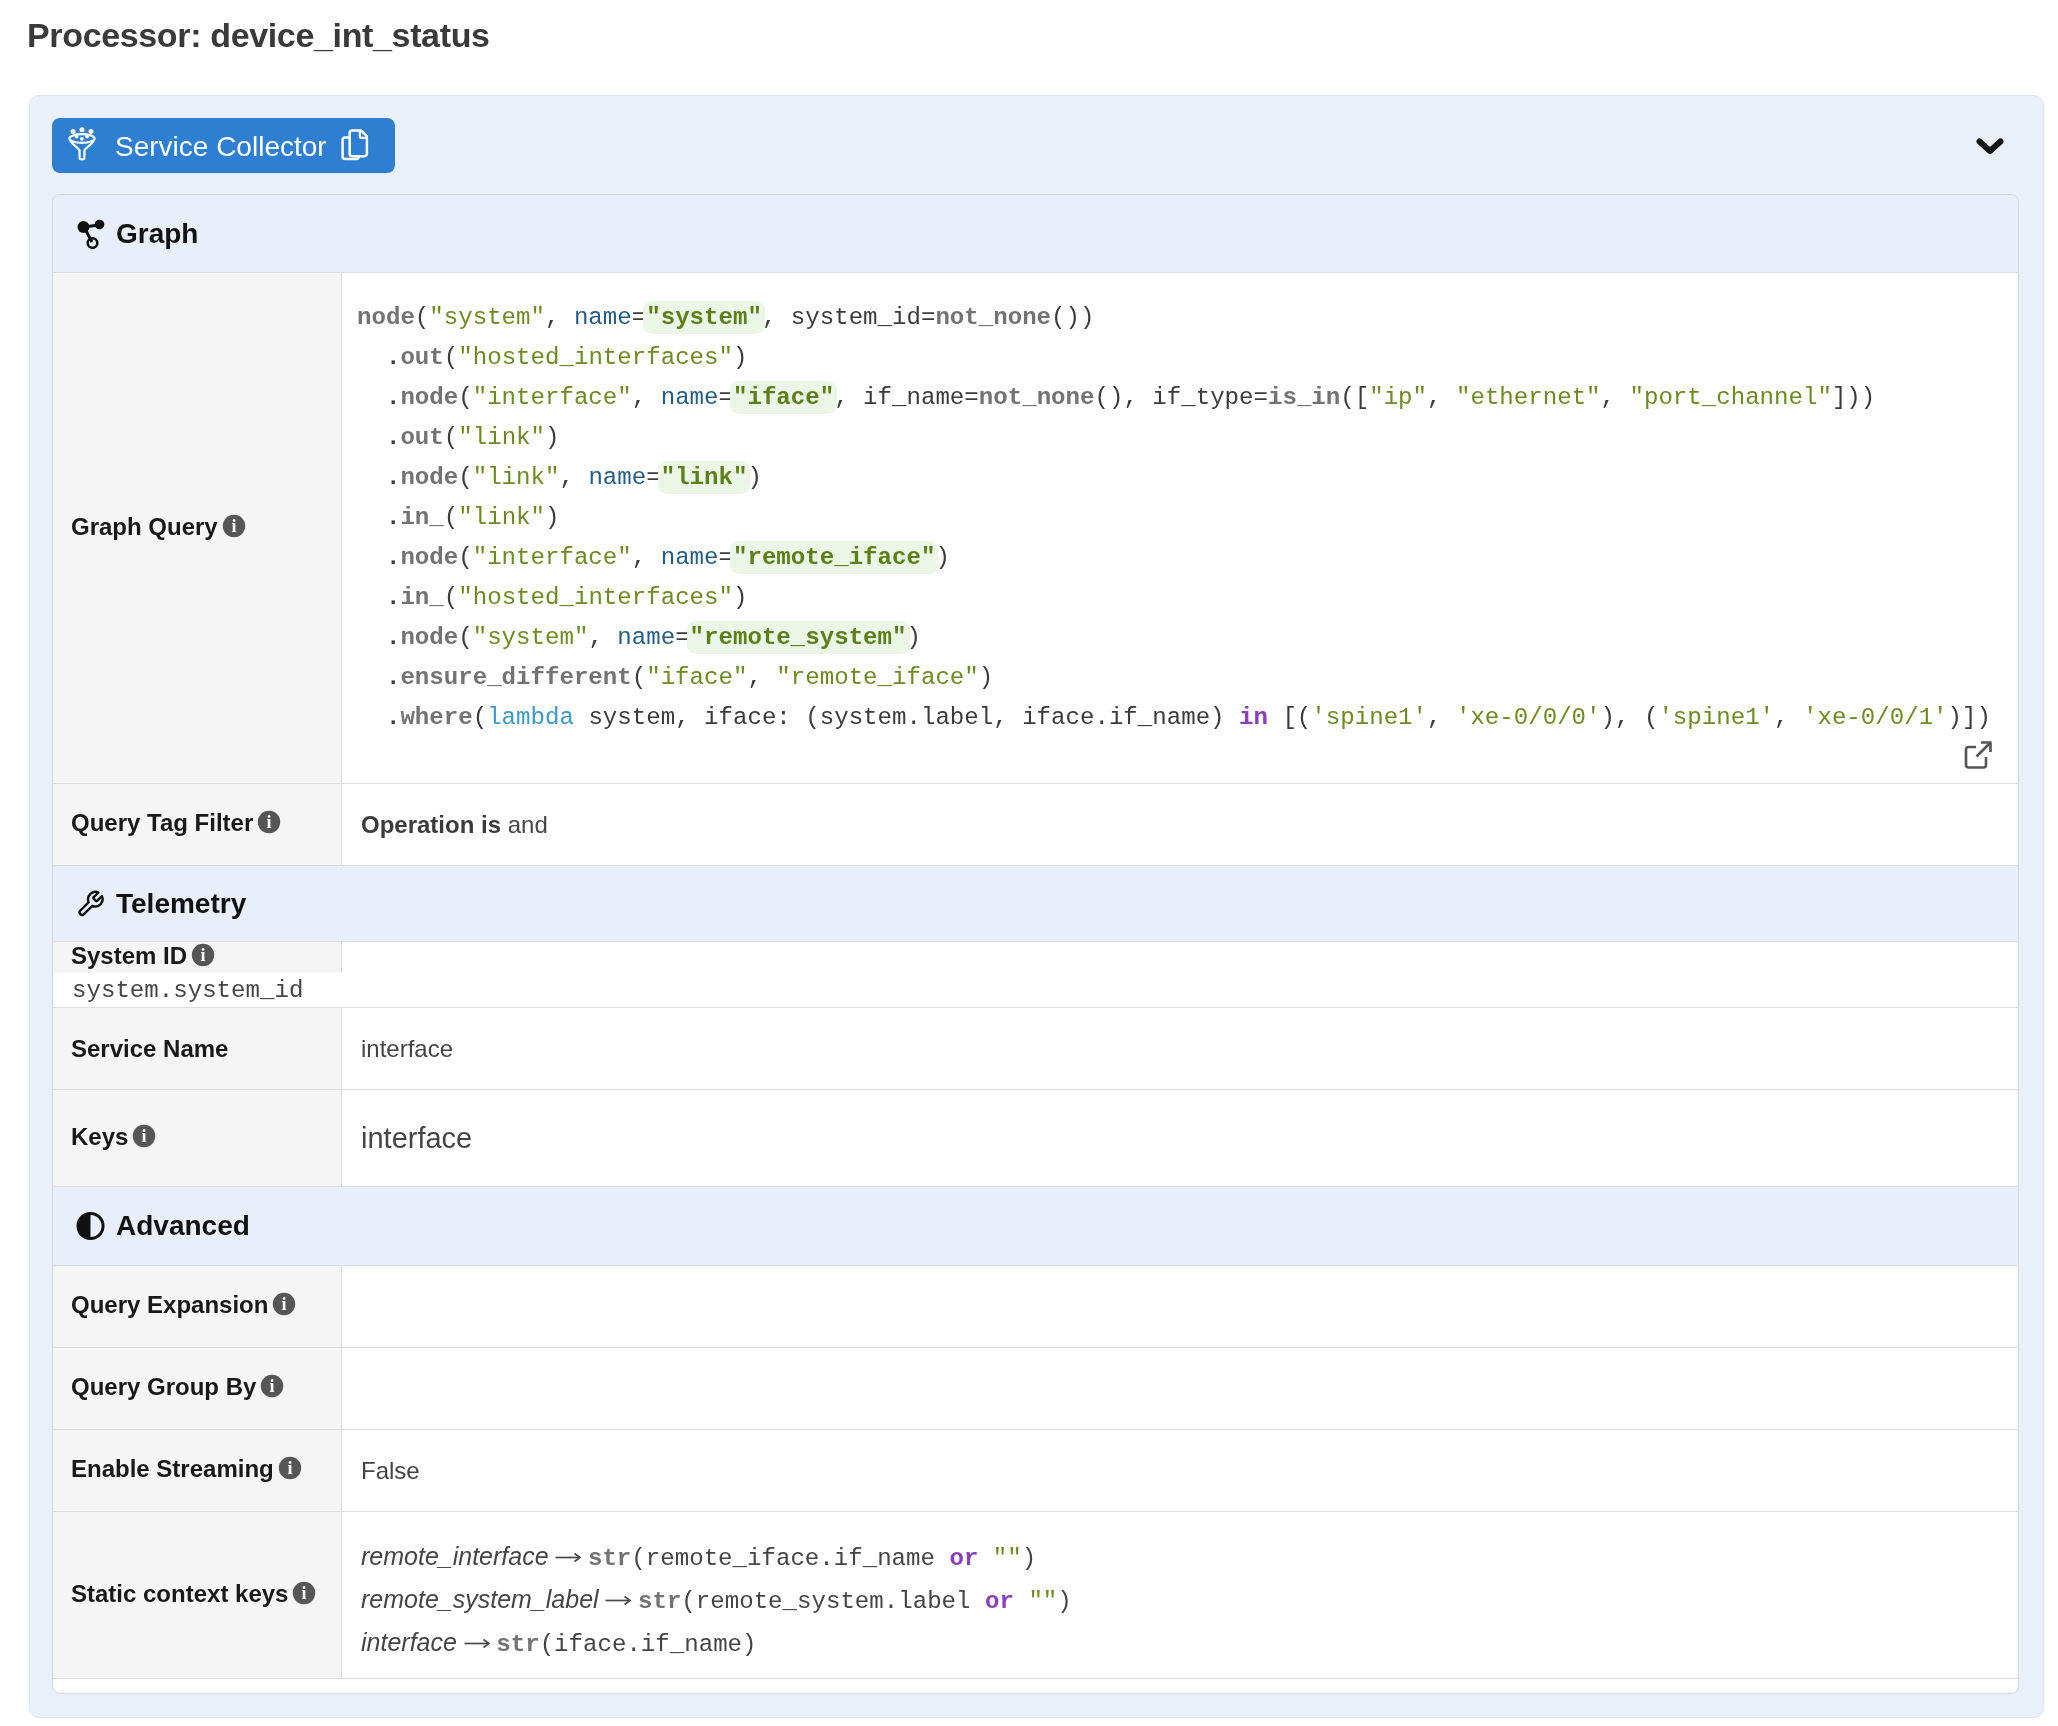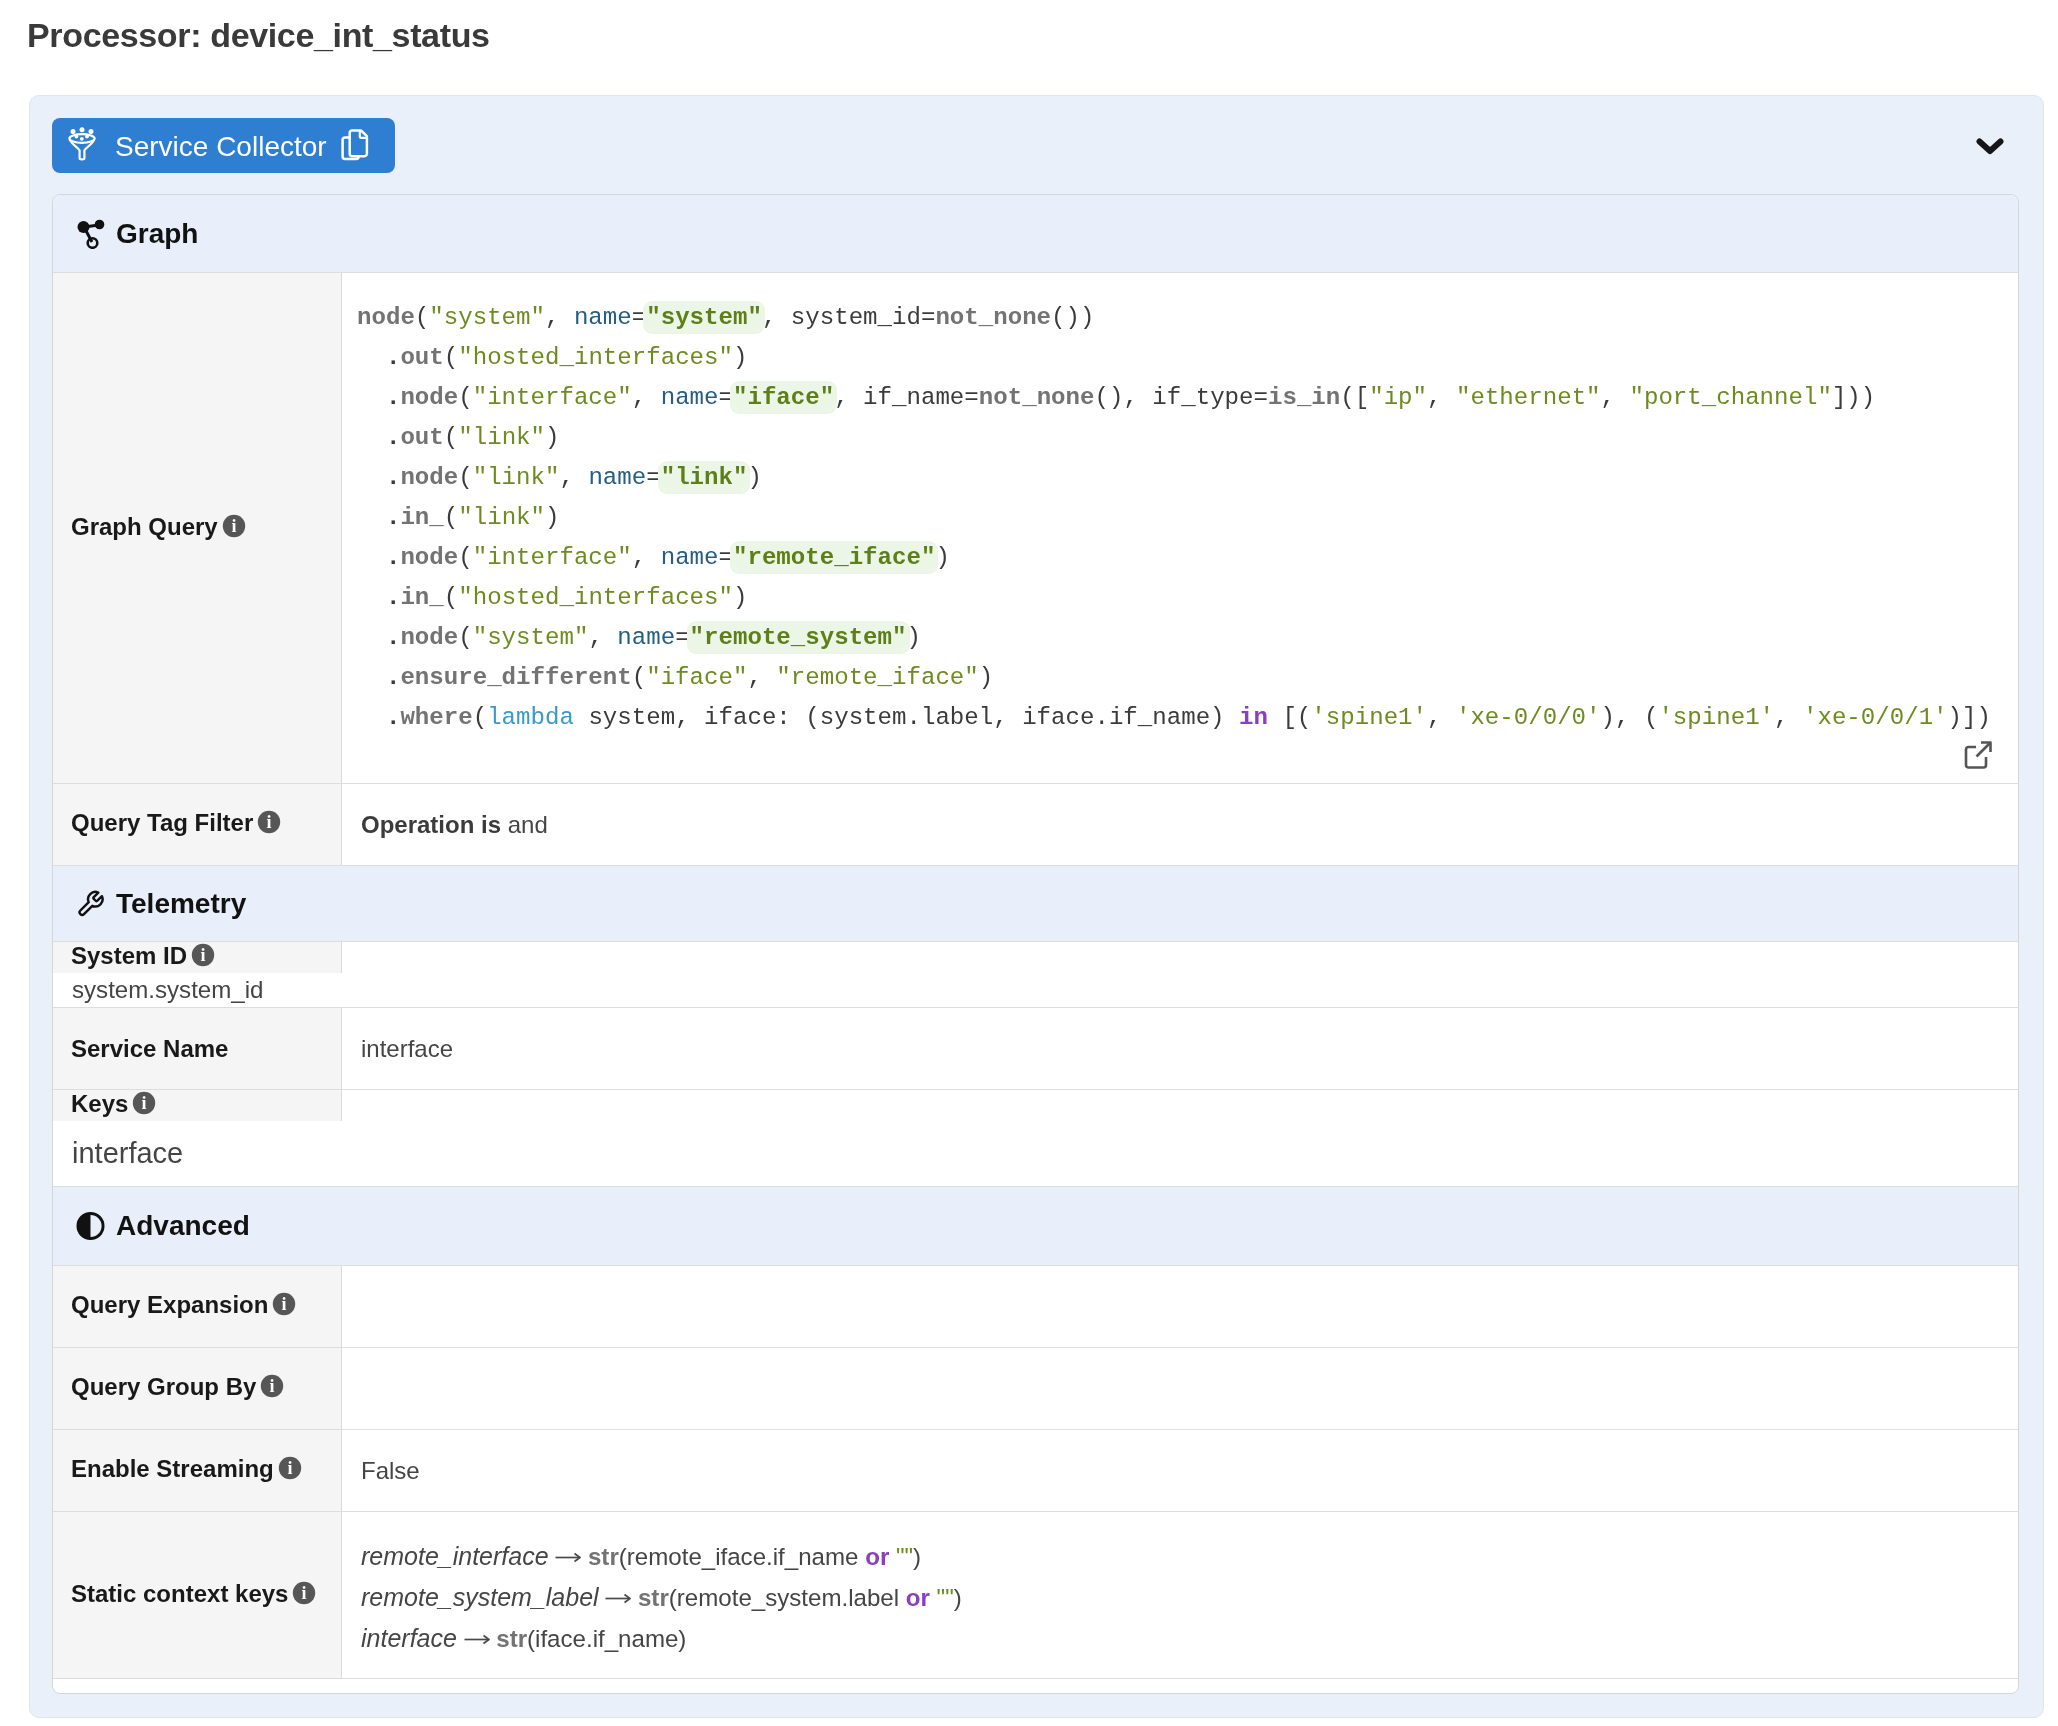--- a/index.html
+++ b/index.html
@@ -13,21 +13,21 @@
 #tbl { position:absolute; left:22px; top:98px; width:1967px; height:1500px; background:#fff; border:1px solid #d5d6d8; border-radius:8px; overflow:hidden; }
 .sec { display:flex; align-items:center; background:#e8effa; border-bottom:1px solid #dcdddf; }
 .sec .ic { margin-left:23px; width:29px; height:30px; }
 .sec .st { margin-left:11px; font-size:28px; font-weight:bold; color:#121212; }
 .row { display:flex; border-bottom:1px solid #dcdddf; }
 .row:last-child { border-bottom:none; }
 .lc { width:289px; flex:none; background:#f5f5f6; border-right:1px solid #d9dadc; display:flex; align-items:center; padding-left:18px; }
 .lbl { font-size:24px; font-weight:bold; color:#191919; }
 .rc { flex:1; background:#fff; display:flex; align-items:center; padding-left:19px; font-size:24px; color:#454545; }
 .info { display:inline-block; vertical-align:-3px; margin-left:4px; }
-.mono { font-family:Liberation Sans, sans-serif; font-size:24.1px;text-align:right; }
+.mono { font-family:Liberation Mono, monospace; font-size:24.1px;text-align:right; }
 pre.code { font-family:"Liberation Mono", monospace; font-size:24.1px; line-height:40px; color:#3b3b3b; }
 .k { color:#737373; font-weight:bold; }
 .nm { color:#255e84; }
 .s { color:#6e8b21; }
 .hl { color:#5d7f19; font-weight:bold; background:#ecf6e6; box-shadow:0 0 0 3px #ecf6e6; border-radius:6px; }
 .lmb { color:#3a99cc; }
 .pp { color:#8a3fc0; font-weight:bold; }
 #extlink { position:absolute; left:1910px; top:545px; }
 .skey { color:#454545; font-size:25px;font-style:italic; }
 </style>
@@ -113,21 +113,21 @@
               </svg></span></span>
         </div>
       <div class="rc mono">system.system_id</div>
     </div>
     <div class="row" style="height:82px;justify-content:center;">
       <div class="lc">
           <span class="lbl">Service Name</span>
         </div>
       <div class="rc">interface</div>
     </div>
-    <div class="row" style="height:97px;flex-direction:column;">
+    <div class="row" style="height:97px;">
       <div class="lc">
           <span class="lbl">Keys<span class="info"><svg width="24" height="24" viewBox="0 0 24 24">
                 <circle cx="12" cy="12" r="11.2" fill="#565656"></circle>
                 <text x="12" y="18" text-anchor="middle" fill="#fff" font-family="Liberation Serif" font-size="18" font-weight="bold">i</text>
               </svg></span></span>
         </div>
       <div class="rc" style="font-size:29px;">interface</div>
     </div>
     <div class="sec" style="height:79px;">
       <svg class="ic" viewBox="0 0 30 30">

